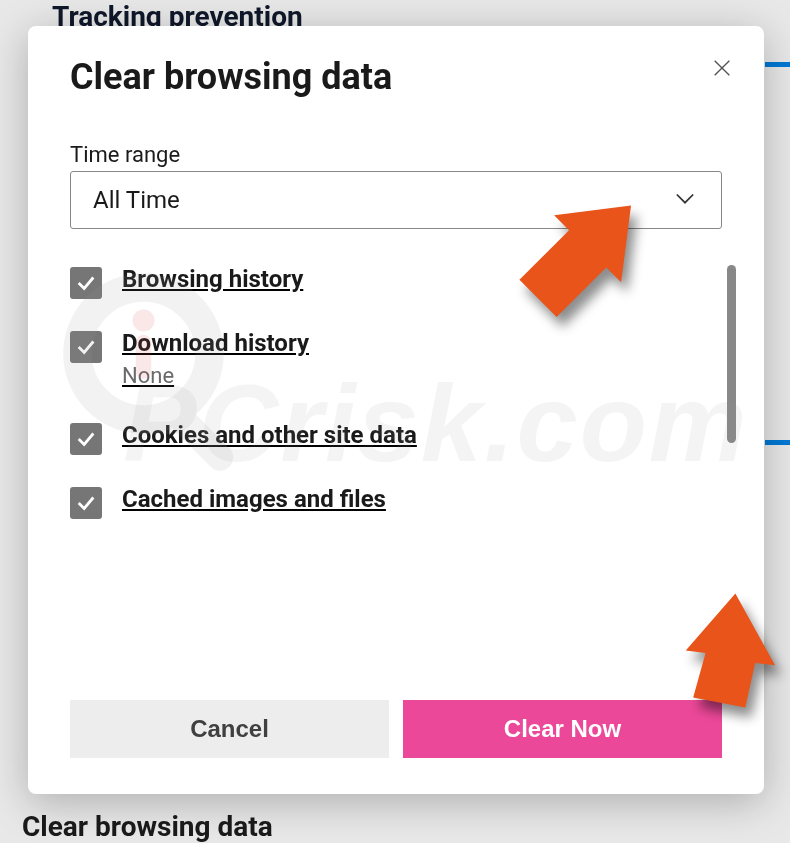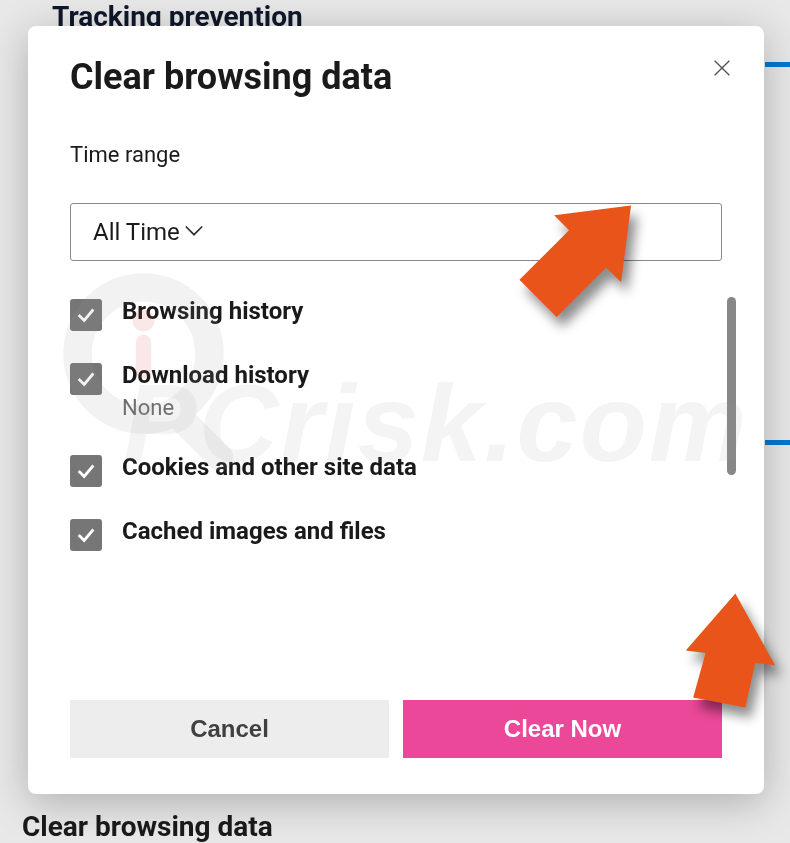--- a/index.html
+++ b/index.html
@@ -84,30 +84,30 @@
     }
     .dialog-title {
       font-size: 36px;
       font-weight: 700;
       color: #1a1a1a;
       margin-bottom: 44px;
     }
     .field-label {
       font-size: 22px;
       color: #1a1a1a;
-      margin-bottom: 36px;
+      margin-bottom: 4px;
     }
     .select {
       width: 100%;
       height: 58px;
       border: 1.5px solid #888;
       border-radius: 3px;
       display: flex;
       align-items: center;
-      justify-content: flex-start;
+      justify-content: space-between;
       padding: 0 22px;
       cursor: pointer;
       margin-bottom: 36px;
     }
     .select-value {
       font-size: 24px;
       color: #1a1a1a;
     }
     .select-chevron svg {
       width: 28px;
@@ -145,20 +145,21 @@
     }
     .checkbox svg {
       width: 22px;
       height: 22px;
       stroke: #fff;
       stroke-width: 3;
       fill: none;
     }
     .option-text {
       flex: 1;
+      text-decoration: underline;
     }
     .option-title {
       font-size: 24px;
       font-weight: 700;
       color: #1a1a1a;
       margin-bottom: 4px;
     }
     .option-desc {
       font-size: 22px;
       color: #6a6a6a;

